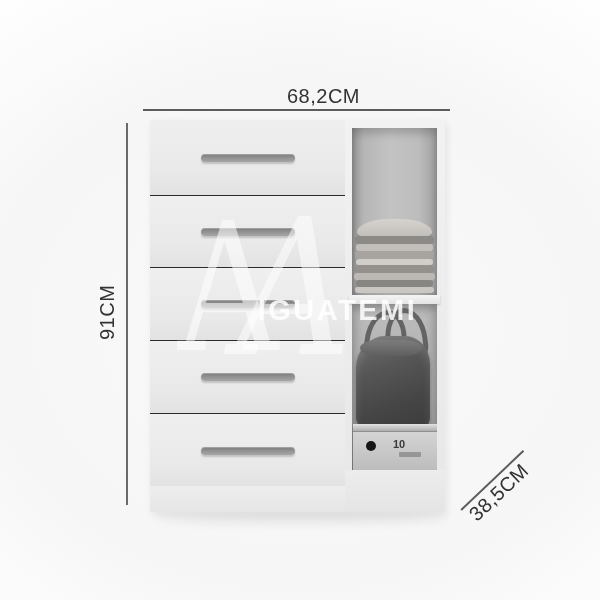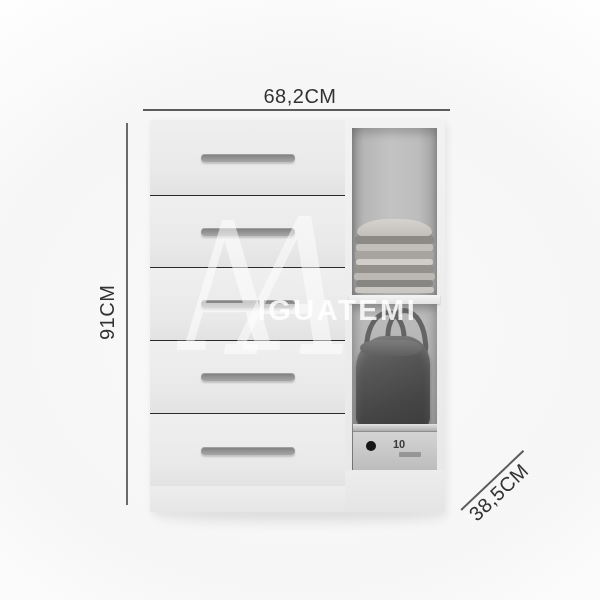--- a/index.html
+++ b/index.html
@@ -3,21 +3,21 @@
 <meta charset="utf-8">
 <style>
   html,body{margin:0;padding:0;background:#ffffff;}
   .stage{
     position:relative;width:600px;height:600px;overflow:hidden;
     background:radial-gradient(ellipse 520px 420px at 50% 55%, #fafafa 0%, #f6f6f6 60%, #ffffff 100%);
     font-family:"Liberation Sans", sans-serif;
   }
   
   .dim-label{position:absolute;color:#333333;font-size:20px;letter-spacing:.5px;white-space:nowrap;}
-  .dim-width-label{left:240px;top:85px;width:120px;text-align:center;}
+  .dim-width-label{left:240px;top:85px;width:120px;text-align:right;}
   .dim-width-line{position:absolute;left:143px;top:109px;width:307px;height:2px;background:#5c5c5c;}
   .dim-height-line{position:absolute;left:126px;top:123px;width:2px;height:382px;background:#6a6a6a;}
   .dim-height-label{left:81px;top:301px;width:54px;height:24px;text-align:center;transform:rotate(-90deg);}
   .dim-depth-line{position:absolute;left:461px;top:509px;width:86px;height:1.6px;background:#5c5c5c;transform:rotate(-43.5deg);transform-origin:0 50%;}
   .dim-depth-label{left:453px;top:481px;width:92px;text-align:center;transform:rotate(-43.5deg);}
   
   .cabinet{position:absolute;left:150px;top:120px;width:295px;height:392px;
     background:linear-gradient(180deg,#f1f1f1 0%,#ebebeb 55%,#e4e4e4 100%);
     box-shadow:inset 0 0 0 1px #dcdcdc, inset -3px 0 4px rgba(0,0,0,.05), 2px 3px 8px rgba(0,0,0,.08);}
   .floor-shadow{position:absolute;left:156px;top:512px;width:292px;height:12px;

